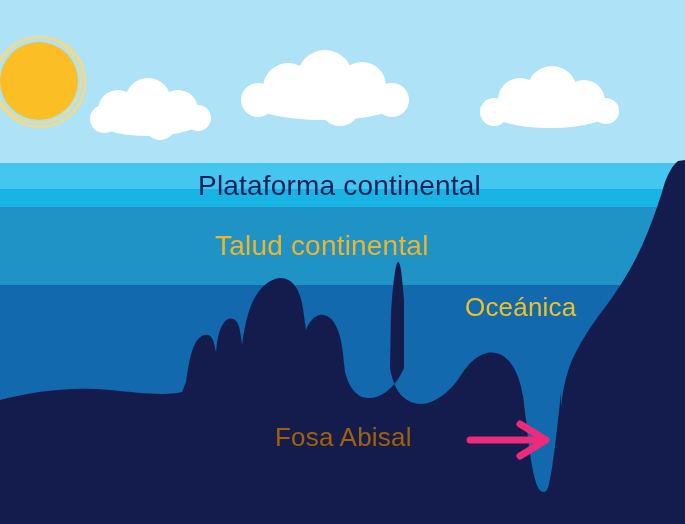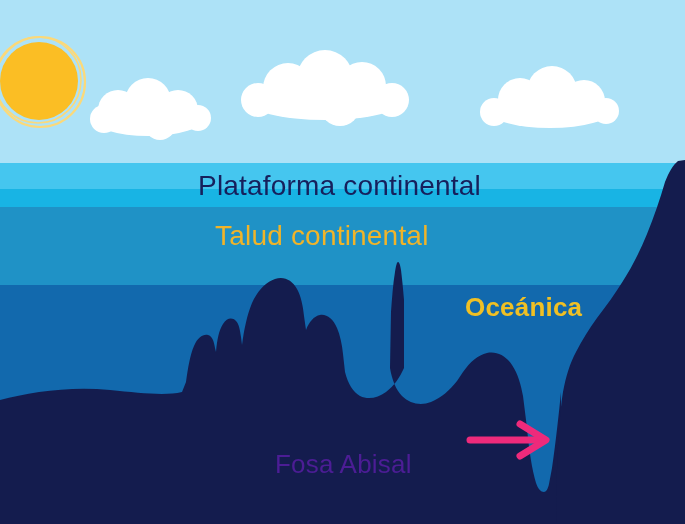--- a/index.html
+++ b/index.html
@@ -31,43 +31,41 @@
     pointer-events: none;
   }
   #label-plataforma {
     left: 198px;
     top: 170px;
     font-size: 28px;
     color: #16205c;
   }
   #label-talud {
     left: 215px;
-    top: 220px;
+    top: 230px;
     font-size: 28px;
     color: #f0b429;
   }
   #label-fosa-oceanica-1 {
     left: 290px;
     top: 292px;
     font-size: 26px;
     color: #f0c024;
   }
   #label-fosa-oceanica-2 {
     left: 465px;
     top: 292px;
     font-size: 26px;
     color: #f0c024;
-    font-weight: bold;
   }
   #label-fosa-abisal {
     left: 275px;
     top: 422px;
     font-size: 26px;
-    color: #4c1d95;
-    margin-top: 27px;
+    color: #a16207;
   }
 </style>
 </head>
 <body>
 
 <div id="scene">
 
   <svg class="layer" id="bg-layer" viewBox="0 0 685 524" preserveAspectRatio="none">
     <rect x="0" y="0" width="685" height="164" fill="#ade2f7"></rect>
     <rect x="0" y="163" width="685" height="27" fill="#45c6ef"></rect>

